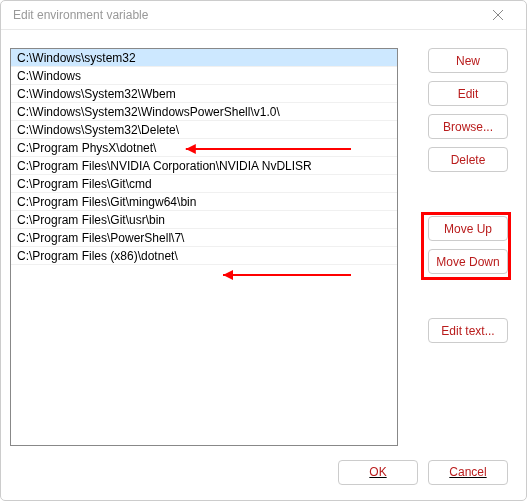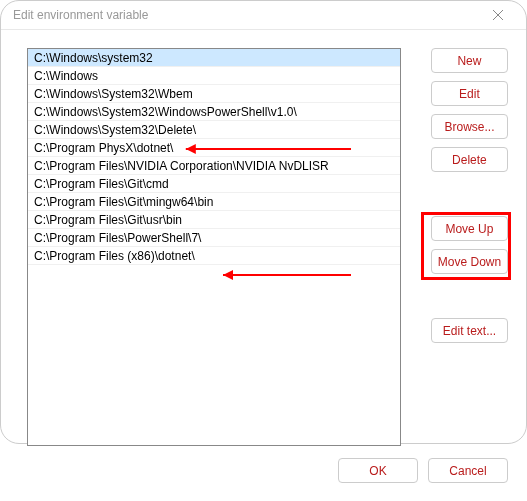--- a/index.html
+++ b/index.html
@@ -9,24 +9,24 @@
     body {
       margin: 0;
       padding: 0;
       width: 527px;
       height: 501px;
       background: #ffffff;
       overflow: hidden;
     }
     .window {
       width: 527px;
-      height: 444px;
+      height: 501px;
       background: #ffffff;
       border: 1px solid #cccccc;
-      border-radius: 19px;
+      border-radius: 5px;
       display: flex;
       flex-direction: column;
       position: relative;
     }
     .titlebar {
       height: 30px;
       display: flex;
       align-items: center;
       padding: 0 8px 0 12px;
       border-bottom: 1px solid #e8e8e8;
@@ -45,21 +45,21 @@
       cursor: pointer;
     }
     .close-btn svg {
       width: 10px;
       height: 10px;
       stroke: #888888;
       stroke-width: 1;
     }
     .content {
       flex: 1;
-      padding: 18px 18px 12px 26px;
+      padding: 18px 18px 12px 9px;
       display: flex;
       gap: 30px;
     }
     .list-container {
       width: 388px;
       height: 398px;
       border: 1px solid #888888;
       background: #ffffff;
       overflow: hidden;
       position: relative;
@@ -100,20 +100,21 @@
     .spacer-lg {
       height: 28px;
     }
     .footer {
       height: 48px;
       display: flex;
       justify-content: flex-end;
       align-items: center;
       gap: 10px;
       padding: 0 18px 14px 0;
+      text-decoration: underline;
     }
     .footer .btn {
       width: 80px;
     }
     
     .annot-box {
       position: absolute;
       border: 3px solid #ff0000;
       pointer-events: none;
     }

